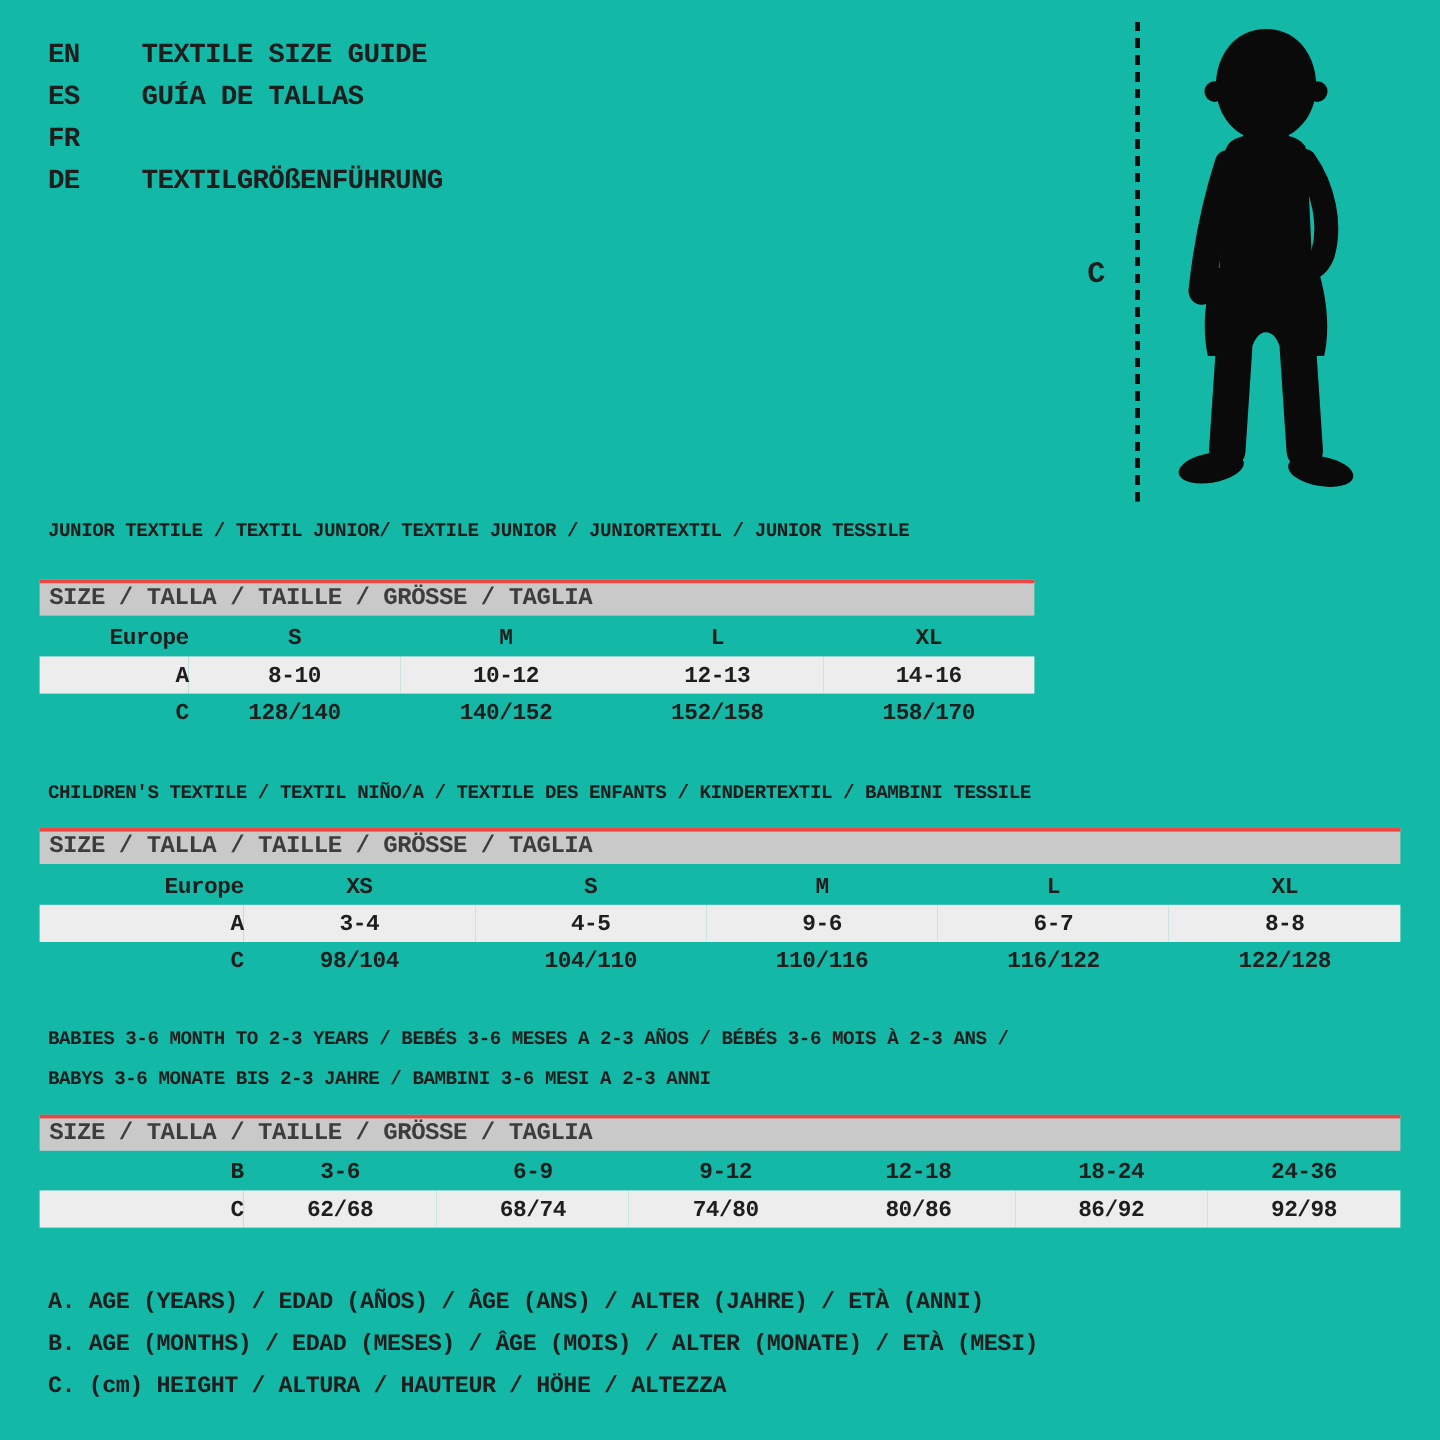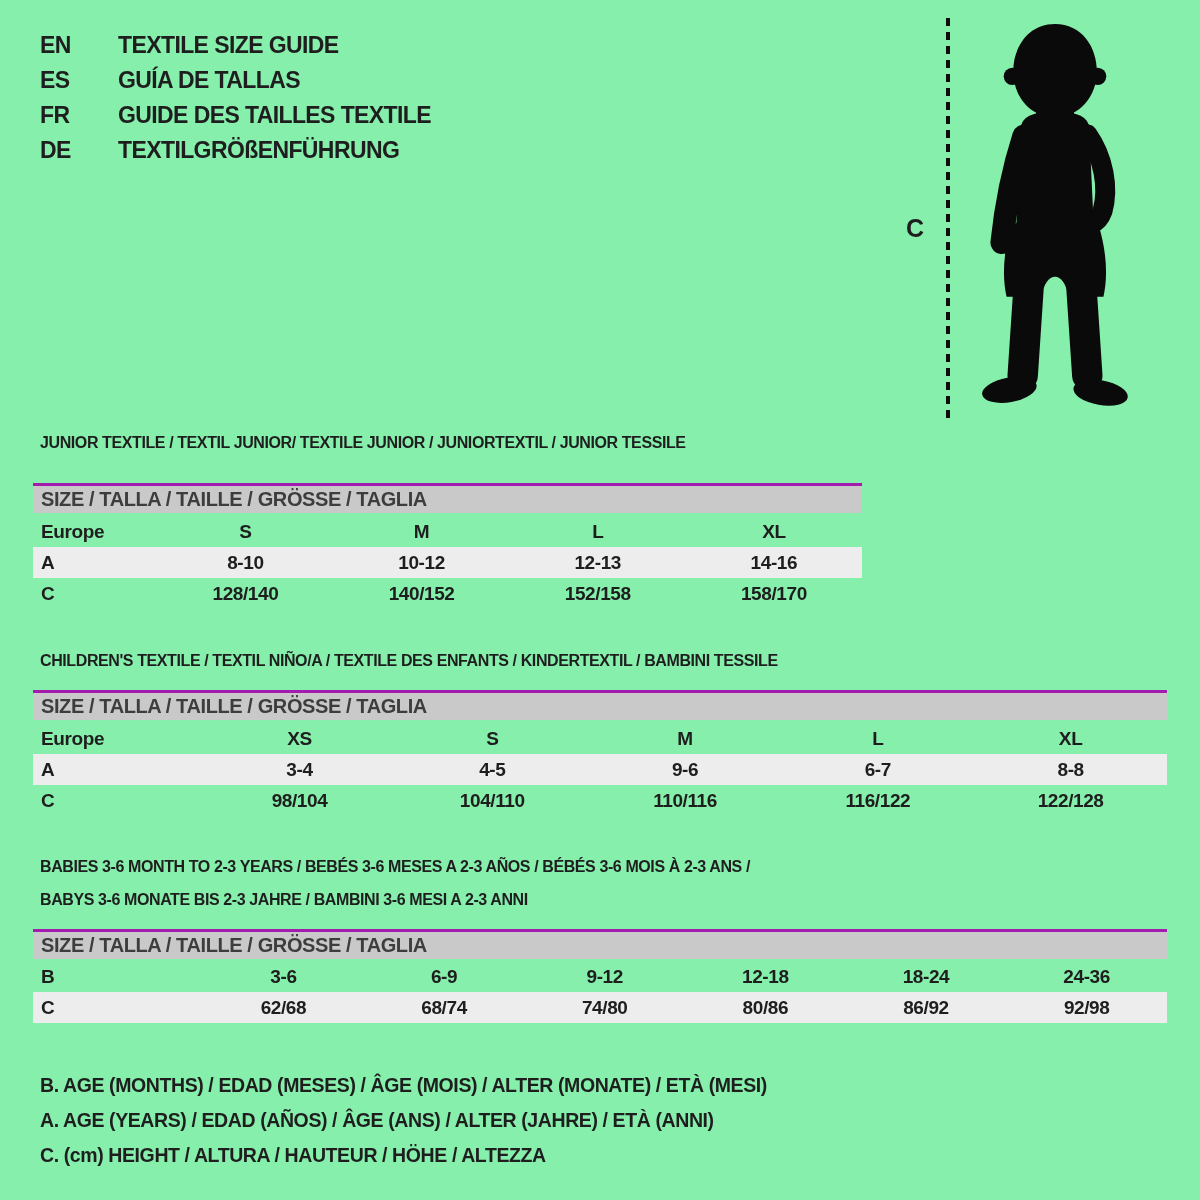--- a/index.html
+++ b/index.html
@@ -3,21 +3,21 @@
 <meta charset="utf-8">
 <title>Textile Size Guide</title>
 <style>
   * { margin:0; padding:0; box-sizing:border-box; }
   html,body { background:#ffffff; }
   body {
     width:1200px; height:1200px; position:relative; overflow:hidden;
     font-family:"Liberation Sans", sans-serif;
     color:#1e1e1e;
   }
-  .sheet { position:absolute; inset:0; background:#86efac; }
+  .sheet { position:absolute; inset:0; background:#14b8a6;font-family:Liberation Mono, monospace; }
 
   
   .lang-block { position:absolute; left:40px; top:28px; }
   .lang-row { display:flex; height:35px; align-items:center; }
   .lang-code, .lang-title {
     font-weight:bold; font-size:23px; letter-spacing:-0.6px; white-space:nowrap;
   }
   .lang-code { width:78px; }
 
   
@@ -32,32 +32,32 @@
   
   .section-title {
     position:absolute; left:40px; font-weight:bold; font-size:16px;
     letter-spacing:-0.4px; white-space:nowrap;
   }
   .two-line { line-height:33px; }
 
   
   .size-bar {
     position:absolute; height:30px; background:#c9c9c9;
-    border-top:3px solid #a21caf;
+    border-top:3px solid #ef4444;
     font-weight:bold; font-size:20px; line-height:26px; padding-left:8px;
     letter-spacing:-0.4px; color:#3d3d3d; white-space:nowrap;
   }
   table.size-table {
     position:absolute; border-collapse:collapse; table-layout:fixed;
   }
   table.size-table td {
     height:31px; font-weight:bold; font-size:19px; letter-spacing:-0.4px;
     text-align:center; vertical-align:middle; padding:0;
   }
-  table.size-table td.rowlabel { text-align:left; padding-left:8px; }
+  table.size-table td.rowlabel { text-align:right; padding-left:8px; }
   table.size-table tr:nth-child(even) { background:#ededed; }
 
   
   .legend { position:absolute; left:40px; top:1068px; }
   .legend-line {
     font-weight:bold; font-size:19.5px; line-height:35px;
     letter-spacing:-0.4px; white-space:nowrap;
   }
 </style>
 </head>
@@ -69,21 +69,20 @@
     <div class="lang-row">
       <span class="lang-code">EN</span>
       <span class="lang-title">TEXTILE SIZE GUIDE</span>
     </div>
     <div class="lang-row">
       <span class="lang-code">ES</span>
       <span class="lang-title">GUÍA DE TALLAS</span>
     </div>
     <div class="lang-row">
       <span class="lang-code">FR</span>
-      <span class="lang-title">GUIDE DES TAILLES TEXTILE</span>
     </div>
     <div class="lang-row">
       <span class="lang-code">DE</span>
       <span class="lang-title">TEXTILGRÖßENFÜHRUNG</span>
     </div>
   </div>
 
   <div class="figure">
     <div class="dash-line"></div>
     <span class="c-label">C</span>
@@ -218,18 +217,18 @@
       <td>68/74</td>
       <td>74/80</td>
       <td>80/86</td>
       <td>86/92</td>
       <td>92/98</td>
     </tr>
   </tbody>
     </table>
 
   <div class="legend">
+    <div class="legend-line">A. AGE (YEARS) / EDAD (AÑOS) / ÂGE (ANS) / ALTER (JAHRE) / ETÀ (ANNI)</div>
     <div class="legend-line">B. AGE (MONTHS) / EDAD (MESES) / ÂGE (MOIS) / ALTER (MONATE) / ETÀ (MESI)</div>
-    <div class="legend-line">A. AGE (YEARS) / EDAD (AÑOS) / ÂGE (ANS) / ALTER (JAHRE) / ETÀ (ANNI)</div>
     <div class="legend-line">C. (cm) HEIGHT / ALTURA / HAUTEUR / HÖHE / ALTEZZA</div>
   </div>
 
 </div>
 
 </body></html>

